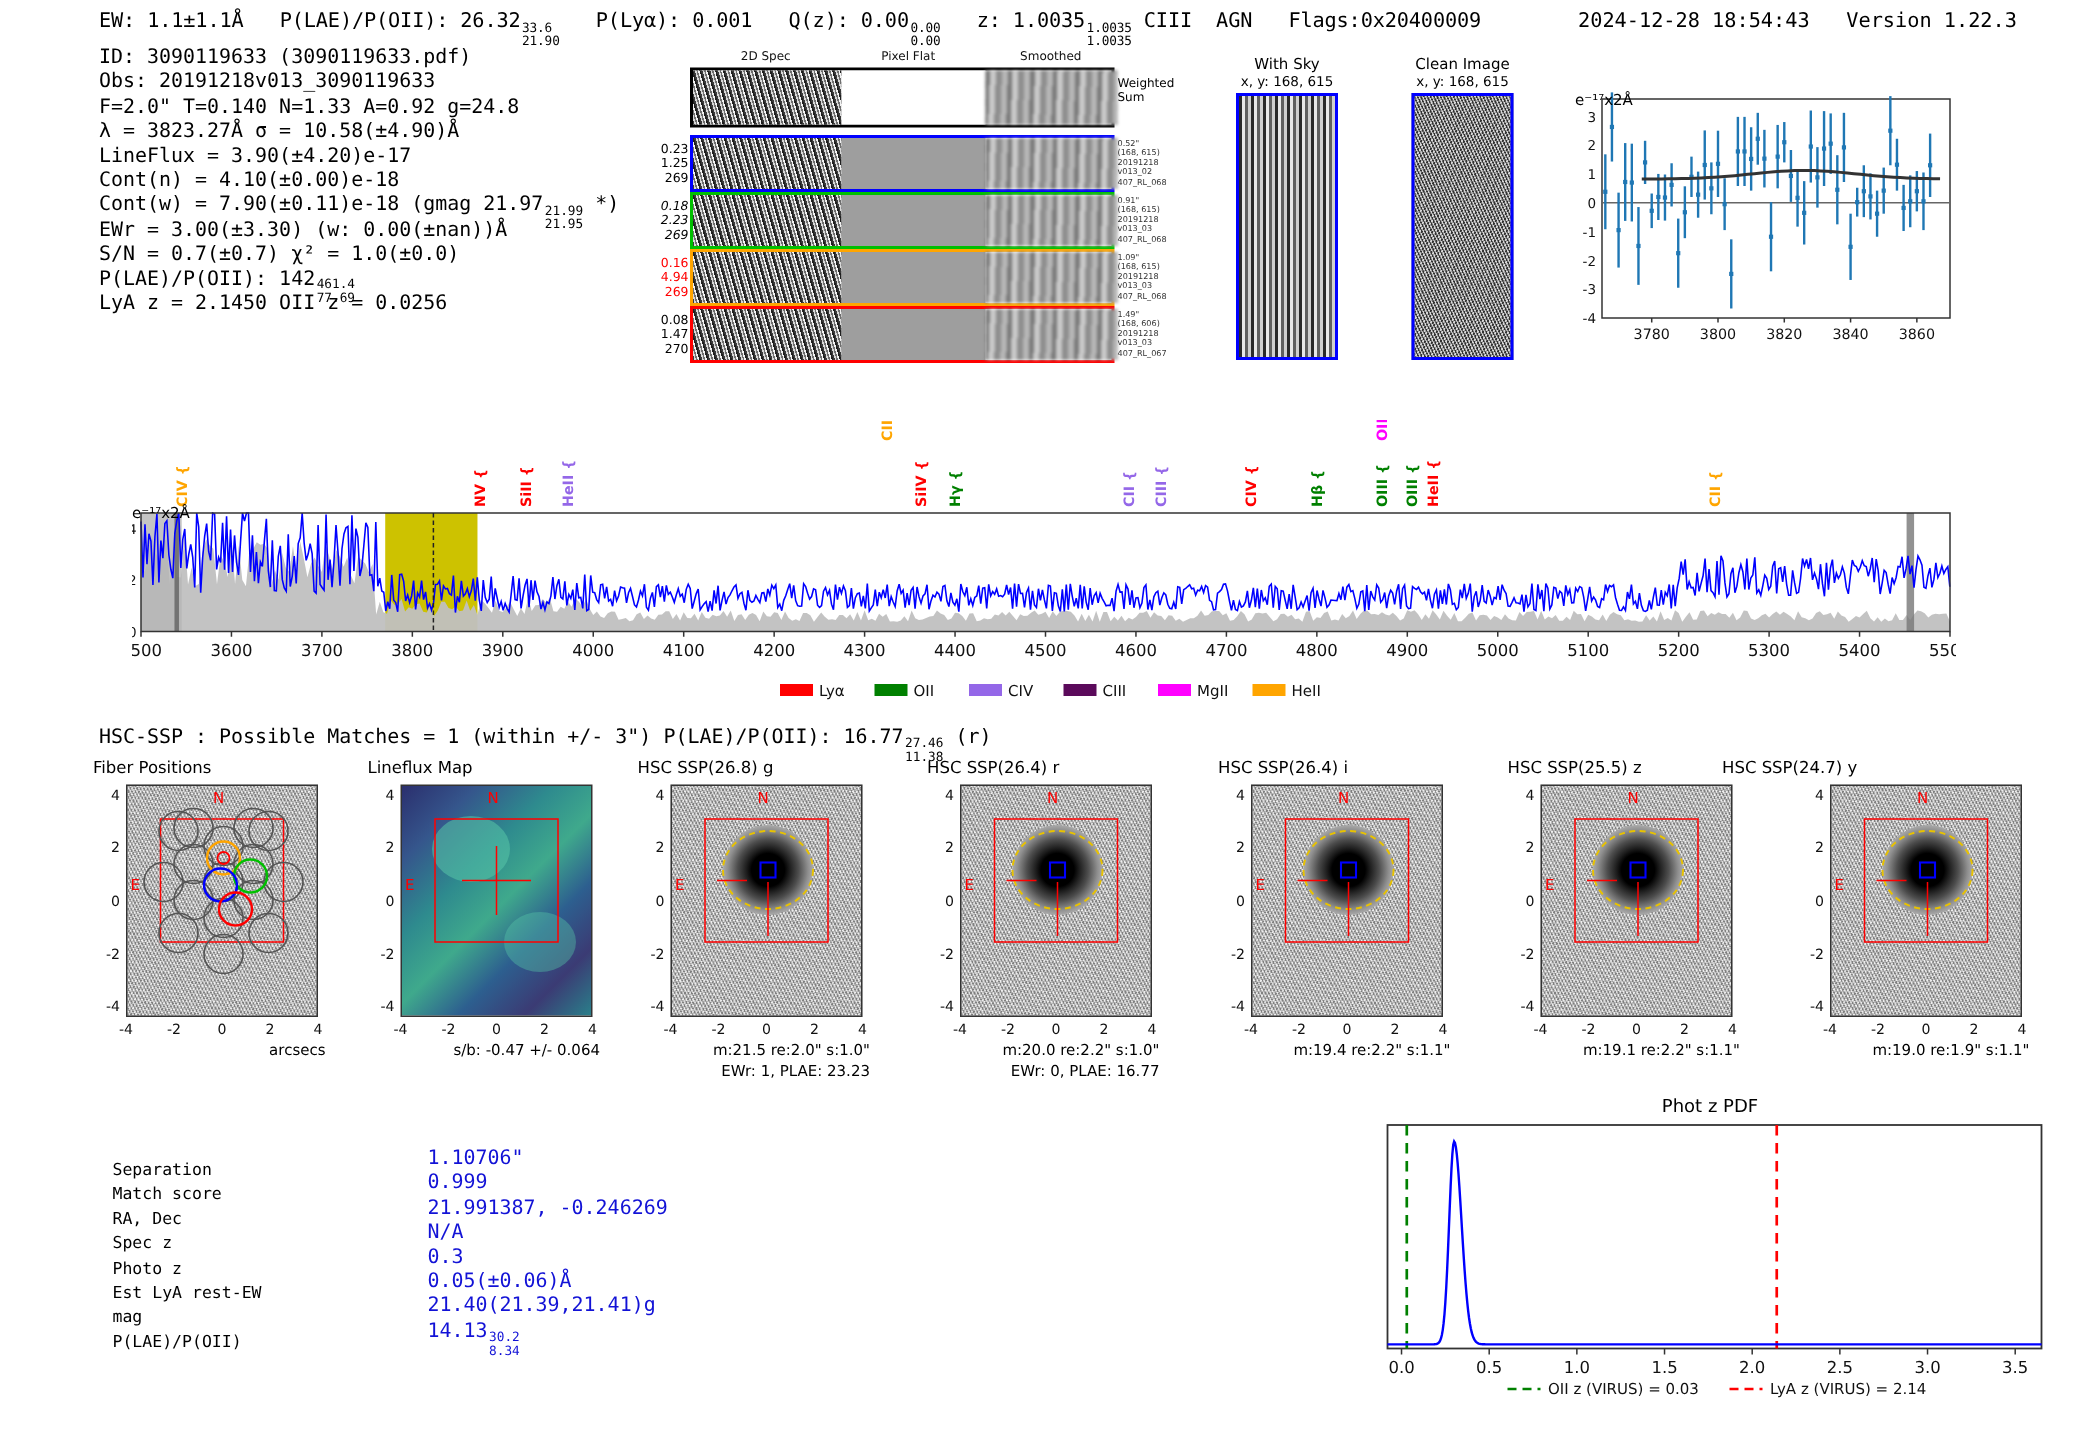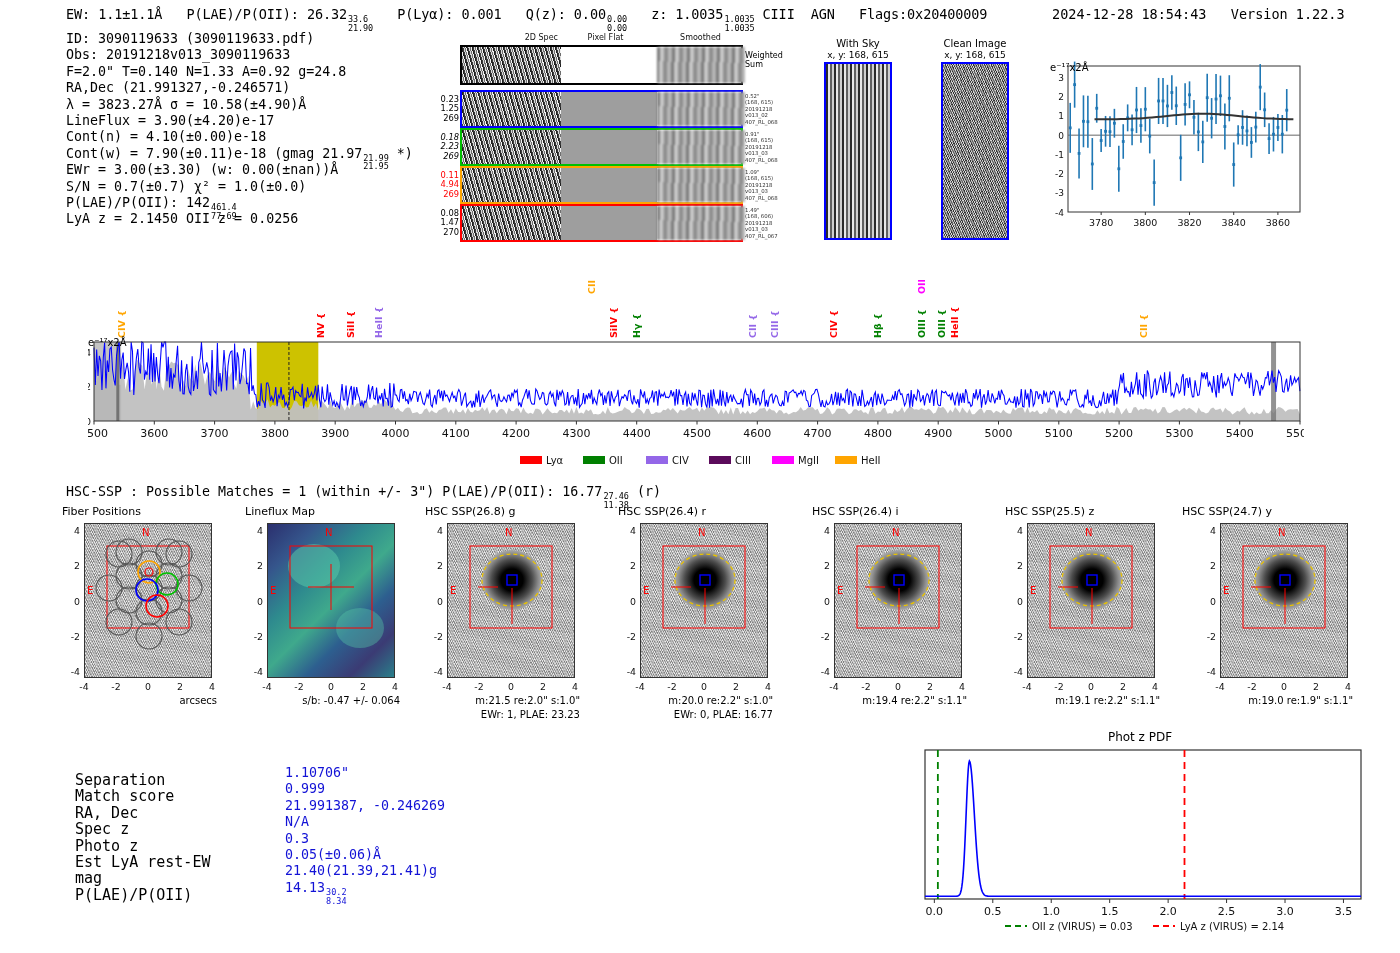--- a/index.html
+++ b/index.html
@@ -46,21 +46,21 @@
        repeating-linear-gradient(63deg,rgba(0,0,0,.20) 0 1px,rgba(255,255,255,.28) 1px 2px),
        repeating-linear-gradient(121deg,rgba(0,0,0,.16) 0 1px,rgba(255,255,255,.22) 1px 2px),
        repeating-linear-gradient(8deg,rgba(0,0,0,.12) 0 2px,rgba(255,255,255,.18) 2px 3px);}
   .galaxy{position:absolute;border-radius:50%;
      background:radial-gradient(circle,#000 0 26%,#1d1d1d 34%,#4d4d4d 48%,#8f8f8f 63%,#c2c2c2 78%,rgba(215,215,215,0) 100%);}
   .ax-num{position:absolute;font-size:9.4px;color:#111;}
   .cap{position:absolute;font-size:10px;text-align:right;white-space:nowrap;}
   .NE{position:absolute;color:#ff0000;font-size:10px;}
 
   
-  #bot-labels{top:772px;left:75px;font-size:15px;line-height:16.4px;}
+  #bot-labels{top:772px;left:75px;font-size:11px;line-height:16.4px;}
   #bot-values{top:765px;left:285px;font-size:13.3px;line-height:16.4px;color:#1212d6;}
 </style>
 </head>
 <body>
 
 <div class="abs mono nw" id="header-line">
   <span>EW:</span>
   <span>1.1±1.1Å</span>
   &nbsp;
   <span>P(LAE)/P(OII):</span>
@@ -89,21 +89,20 @@
 </div>
 <div class="abs mono nw" id="header-stamp">
   <span>2024-12-28 18:54:43</span>&nbsp;&nbsp;
   <span>Version 1.22.3</span>
 </div>
 
 <div class="abs mono nw" id="info-block">
   <div class="ln">ID: 3090119633 (3090119633.pdf)</div>
   <div class="ln">Obs: 20191218v013_3090119633</div>
   <div class="ln">F=2.0"  T=0.140  N=1.33  A=0.92  g=24.8</div>
-  <div class="ln">RA,Dec (21.991327,-0.246571)</div>
   <div class="ln">λ = 3823.27Å  σ = 10.58(±4.90)Å</div>
   <div class="ln">LineFlux = 3.90(±4.20)e-17</div>
   <div class="ln">Cont(n) = 4.10(±0.00)e-18</div>
   <div class="ln">
     <span>Cont(w) = 7.90(±0.11)e-18 (gmag 21.97</span><span class="frac">
         <span>21.99</span>
         <span>21.95</span>
       </span>
     <span>*)</span>
   </div>
@@ -112,21 +111,21 @@
   <div class="ln">
     <span>P(LAE)/P(OII): 142</span><span class="frac">
         <span>461.4</span>
         <span>77.69</span>
       </span>
   </div>
   <div class="ln">LyA z = 2.1450  OII z = 0.0256</div>
 </div>
 
 <div class="abs" id="twod-wrap">
-  <div class="twod-title" style="left:38px;top:0;width:95px;text-align:right;">2D Spec</div>
+  <div class="twod-title" style="left:38px;top:0;width:95px;text-align:center;">2D Spec</div>
   <div class="twod-title" style="left:133px;top:0;width:95px;text-align:center;">Pixel Flat</div>
   <div class="twod-title" style="left:228px;top:0;width:95px;text-align:center;">Smoothed</div>
 
   <div class="twod-row" style="top:12px;height:40px;border:2px solid #000;">
     <div class="twod-im noise-a" style="left:0;width:99px;"></div>
     <div class="twod-im flat-white" style="left:99px;width:96px;"></div>
     <div class="twod-im noise-blur" style="left:195px;width:88px;"></div>
     <div style="position:absolute;left:100%;margin-left:4px;top:4px;font-size:8px;line-height:9px;">
       <div>Weighted</div>
       <div>Sum</div>
@@ -167,21 +166,21 @@
       <div>v013_03</div>
       <div>407_RL_068</div>
     </div>
   </div>
 
   <div class="twod-row" style="top:133px;height:38px;border:2px solid #ffa500;">
     <div class="twod-im noise-a" style="left:0;width:99px;"></div>
     <div class="twod-im flat-grey" style="left:99px;width:96px;"></div>
     <div class="twod-im noise-blur" style="left:195px;width:88px;"></div>
     <div class="lside" style="top:3px;color:#ff0000;">
-      <div>0.11</div>
+      <div>0.16</div>
       <div>4.94</div>
       <div>269</div>
     </div>
     <div class="rside" style="top:1px;">
       <div>1.09"</div>
       <div>(168, 615)</div>
       <div>20191218</div>
       <div>v013_03</div>
       <div>407_RL_068</div>
     </div>
@@ -625,21 +624,21 @@
     <div class="ax-num" style="left: 1020px; top: 176px; width: 14px; text-align: center;">-4</div>
     <div class="ax-num" style="left: 1003px; top: 125.75px; width: 20px; text-align: right;">-2</div>
     <div class="ax-num" style="left: 1052px; top: 176px; width: 14px; text-align: center;">-2</div>
     <div class="ax-num" style="left: 1003px; top: 90.5px; width: 20px; text-align: right;">0</div>
     <div class="ax-num" style="left: 1084px; top: 176px; width: 14px; text-align: center;">0</div>
     <div class="ax-num" style="left: 1003px; top: 55.25px; width: 20px; text-align: right;">2</div>
     <div class="ax-num" style="left: 1116px; top: 176px; width: 14px; text-align: center;">2</div>
     <div class="ax-num" style="left: 1003px; top: 20px; width: 20px; text-align: right;">4</div>
     <div class="ax-num" style="left: 1148px; top: 176px; width: 14px; text-align: center;">4</div>
     <div class="cap" style="left: 1005px; top: 190px; width: 155px;">m:19.1  re:2.2"  s:1.1"</div>
-    <div class="cutout-title" style="left: 1182px; top: 0px; width: 155px;">HSC SSP(24.7) y</div>
+    <div class="cutout-title" style="left: 1148px; top: 0px; width: 155px;">HSC SSP(24.7) y</div>
     <div class="hsc-noise" style="position: absolute; left: 1220px; top: 18px; width: 128px; height: 155px; border: 1px solid rgb(51, 51, 51); box-sizing: border-box; overflow: hidden;">
       <div class="galaxy" style="left: 34px; top: 26px; width: 60px; height: 60px;"></div>
       <svg width="128" height="155" style="position: absolute; left: 0px; top: 0px;">
         <rect x="22" y="22" width="82" height="82" fill="none" stroke="#ff0000" stroke-width="1"></rect>
         <ellipse cx="64" cy="56" rx="30" ry="26" fill="none" stroke="#e8c200" stroke-width="1.3" stroke-dasharray="4,3"></ellipse>
         <rect x="59" y="51" width="10" height="10" fill="none" stroke="#0000ff" stroke-width="1.4"></rect>
         <line x1="64" y1="64" x2="64" y2="100" stroke="#ff0000" stroke-width="1"></line>
         <line x1="30" y1="63" x2="50" y2="63" stroke="#ff0000" stroke-width="1"></line>
       </svg>
     </div>

